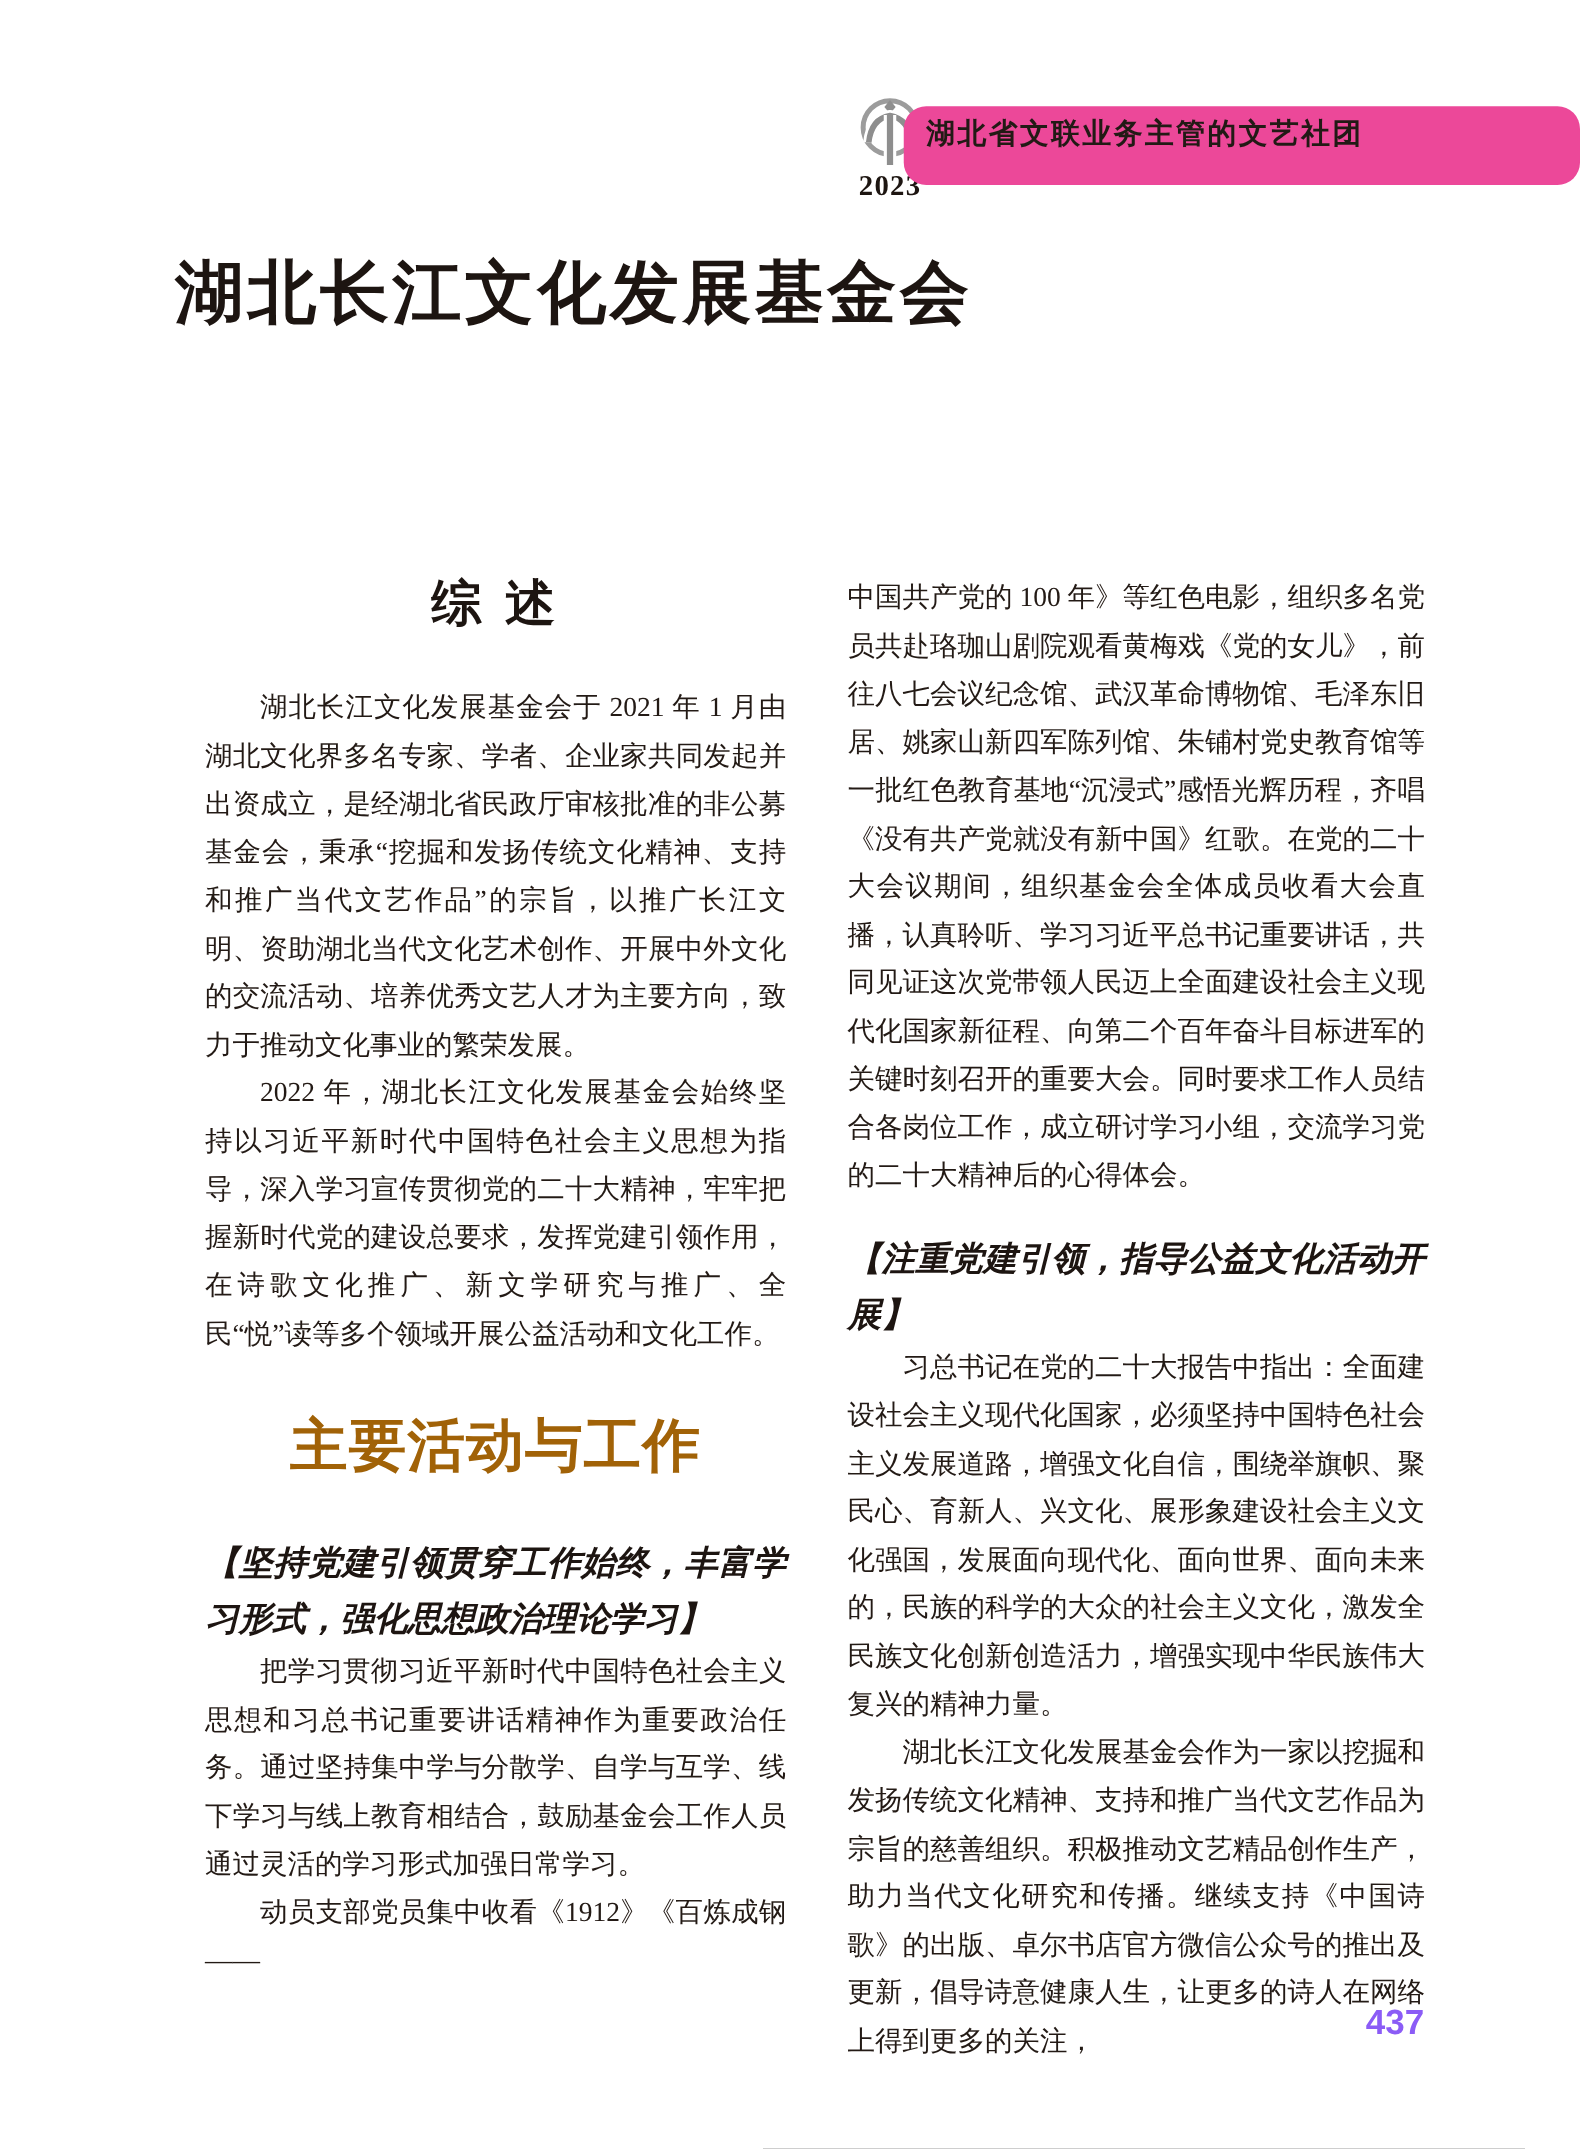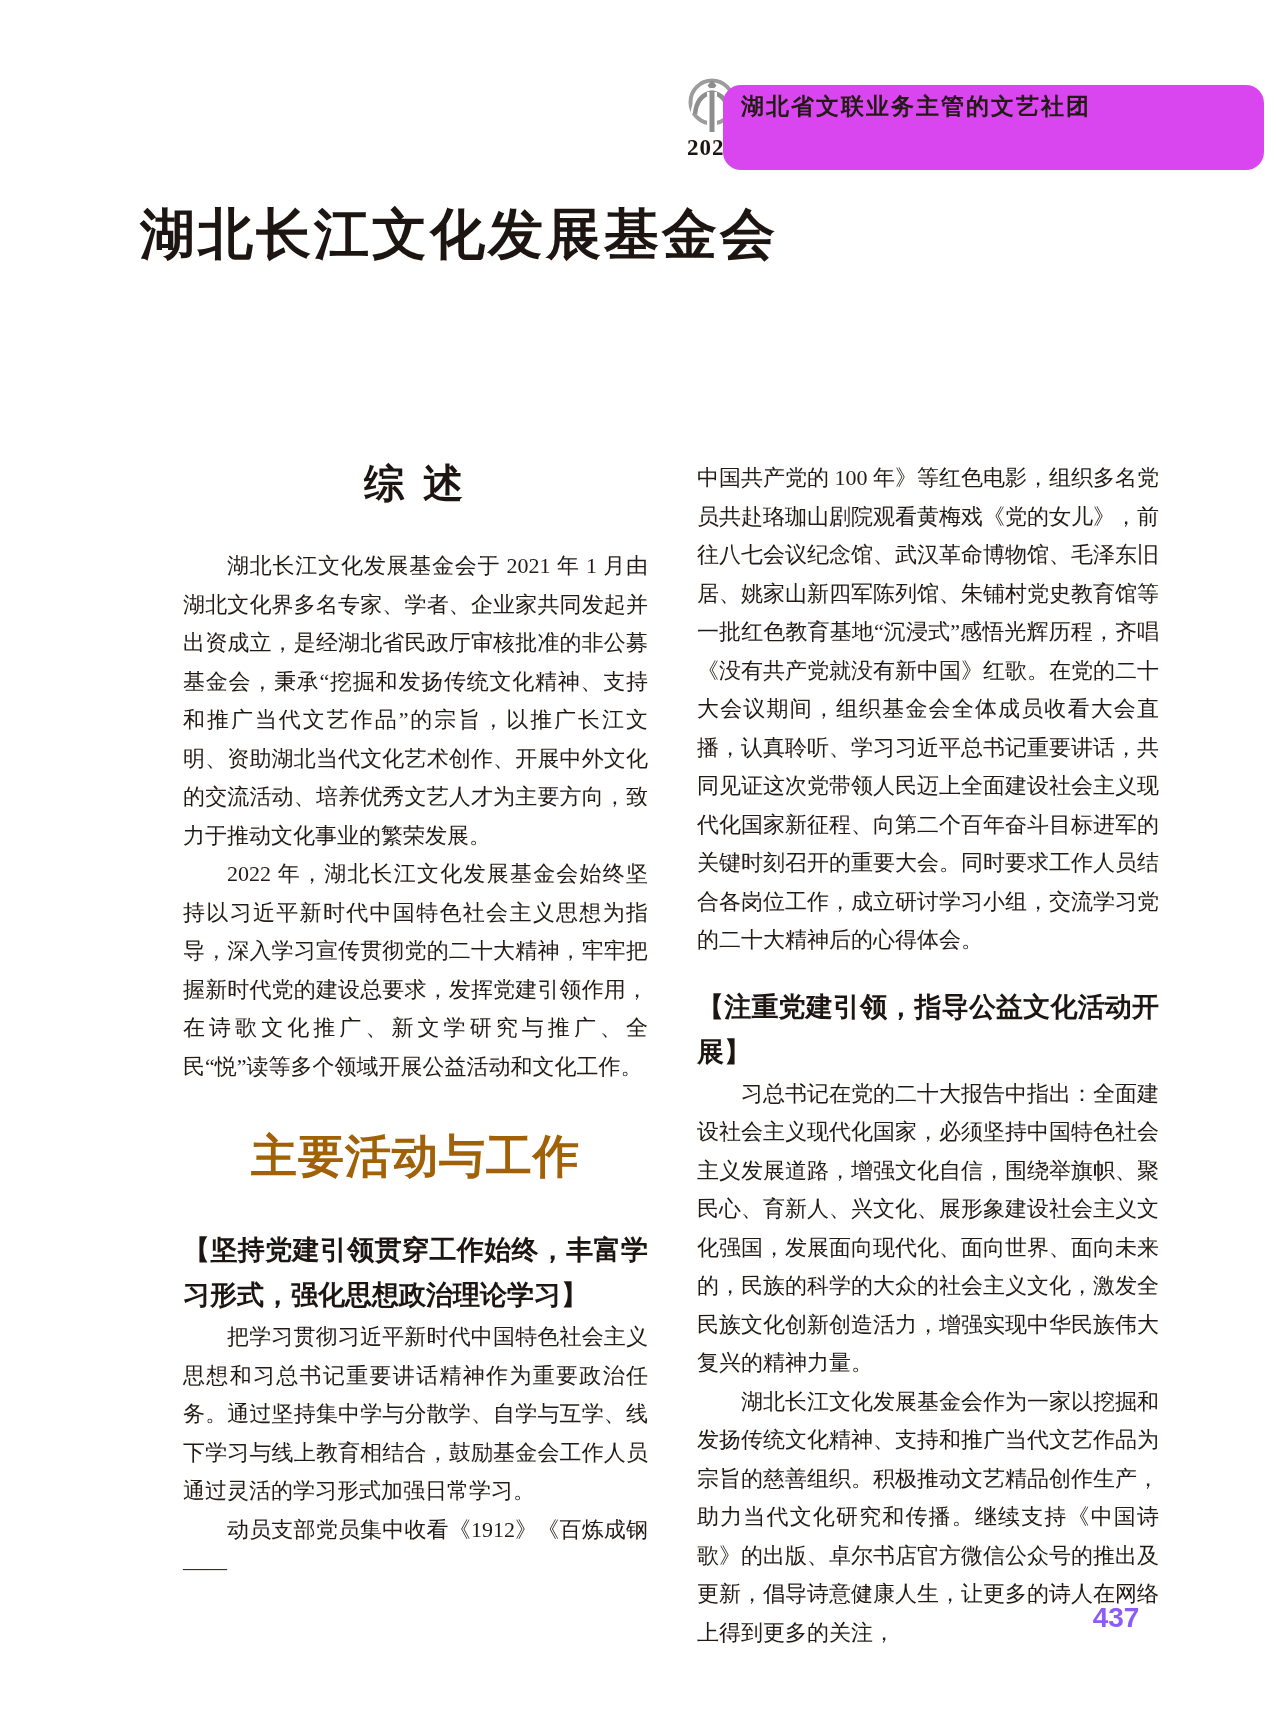--- a/index.html
+++ b/index.html
@@ -5,22 +5,22 @@
   html,body { margin:0; padding:0; background:#888; }
   .page {
     position:relative; width:1276px; height:1719px; margin:0 auto;
     background:#ffffff; overflow:hidden;
     font-family:"Liberation Serif","DejaVu Serif",serif;
     color:#231a15;
   }
 
   
   .header-band {
-    position:absolute; left:723px; top:85px; width:541px; height:85px;
-    background:#d946ef; border-radius:18px;
+    position:absolute; left:723px; top:85px; width:541px; height:63px;
+    background:#ec4899; border-radius:18px;
   }
   .header-band-inner { padding:8px 0 0 18px; }
   .band-cn {
     font-family:"Liberation Sans","DejaVu Sans",sans-serif;
     font-weight:bold; font-size:23px; line-height:27px; letter-spacing:2px;
     color:#221a15; white-space:nowrap;
   }
   .band-en {
     font-family:"Liberation Sans","DejaVu Sans",sans-serif;
     font-weight:bold; font-size:15.5px; line-height:19px; margin-top:3px;
@@ -37,41 +37,41 @@
   
   .page-title {
     position:absolute; left:140px; top:198px; width:1020px;
     text-align:left; font-size:55px; font-weight:bold; letter-spacing:3px;
     color:#1d1511; white-space:nowrap;
   }
 
   
   .col {
     position:absolute; top:459px;
-    font-size:22px; line-height:38.5px; text-align:justify;margin-left:19px;
+    font-size:22px; line-height:38.5px; text-align:justify;
   }
   .col-left  { left:164px; width:465px; }
   .col-right { left:678px; width:462px; }
   .col p { margin:0; }
   .indent { text-indent:2em; }
 
   .h-overview {
     font-family:"Liberation Sans","DejaVu Sans",sans-serif;
     font-weight:bold; font-size:40px; line-height:48px; text-align:center;
     letter-spacing:4px; margin:0 0 40px 0; color:#1d1511;
   }
   .h-activities {
     font-family:Liberation Mono, monospace;
     font-weight:bold; font-size:46px; line-height:52px; text-align:center;
     letter-spacing:1px; margin:48px 0 42px 0; color:#a16207;
   }
   .h-sub {
     font-family:"Liberation Sans","DejaVu Sans",sans-serif;
     font-weight:bold; font-size:27px; line-height:45px; text-align:justify;
-    margin:0; color:#1d1511;
+    margin:0; color:#1d1511;font-style:italic;
   }
   .h-sub.gap-top { margin-top:25px; }
 
   
   .page-number {
     position:absolute; left:1086px; top:1602px; width:60px; text-align:center;
     font-family:"Liberation Sans","DejaVu Sans",sans-serif;
     font-weight:bold; font-size:28px; color:#8b5cf6;
   }
 </style>

